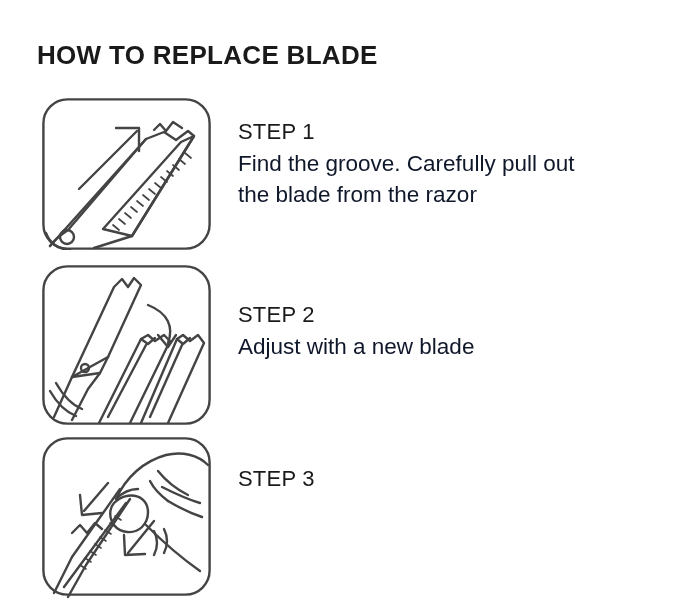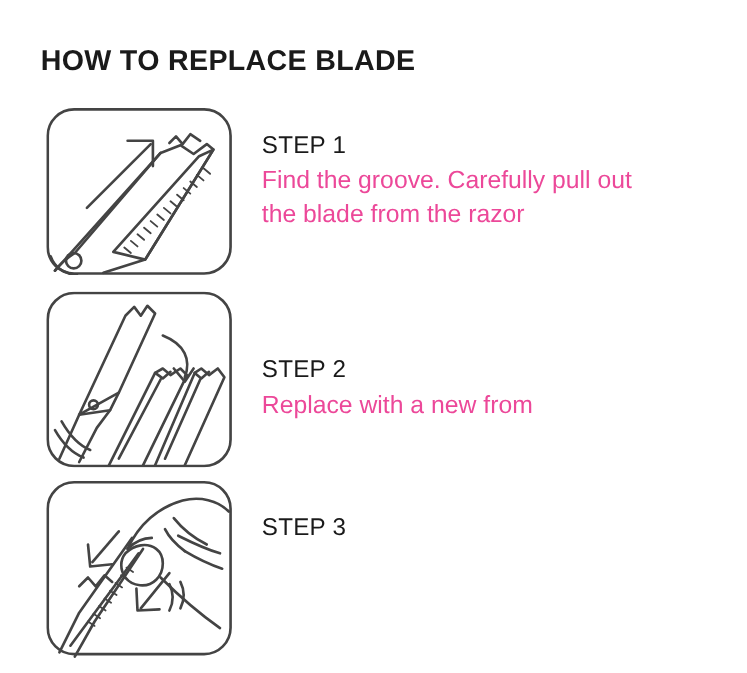--- a/index.html
+++ b/index.html
@@ -61,35 +61,35 @@
     height: 100%;
     overflow: hidden;
   }
 
   .step-text {
     position: absolute;
     left: 238px;
     width: 438px;
   }
   #step-row-1 .step-text { top: 20px; }
-  #step-row-2 .step-text { top: 57px; }
+  #step-row-2 .step-text { top: 36px; }
   #step-row-3 .step-text { top: 28px; }
 
   .step-label {
     font-size: 22px;
     font-weight: 400;
     letter-spacing: 0.2px;
     color: #1a1a1a;
     line-height: 28px;
     white-space: nowrap;
   }
   .step-desc {
     font-size: 22.5px;
     font-weight: 400;
-    color: #ec4899;
+    color: #0f172a;
     line-height: 31px;
     margin-top: 2px;
     white-space: pre-line;
   }
 </style>
 </head>
 <body>
 
 <div class="page">
 
@@ -169,21 +169,21 @@
 
           <path d="M99 158 L135 74 L141 70 L148 76 L156 70 L162 78 L126 158"></path>
           <path d="M108 152 L140 80"></path>
           <path d="M135 74 L141 79 L148 73"></path>
         </g>
       </svg>
     </div>
 
     <div class="step-text">
       <div class="step-label">STEP 2</div>
-      <div class="step-desc">Replace with a new from</div>
+      <div class="step-desc">Adjust with a new blade</div>
     </div>
   </div>
 
   <div class="step-row" id="step-row-3">
 
     <div class="illus-box">
       <svg viewBox="0 0 169 175" xmlns="http://www.w3.org/2000/svg">
         <g fill="none" stroke="#444444" stroke-width="2.4" stroke-linejoin="round" stroke-linecap="round">
 
           <rect x="1.4" y="1.4" width="166.2" height="156.2" rx="24" ry="24"></rect>

